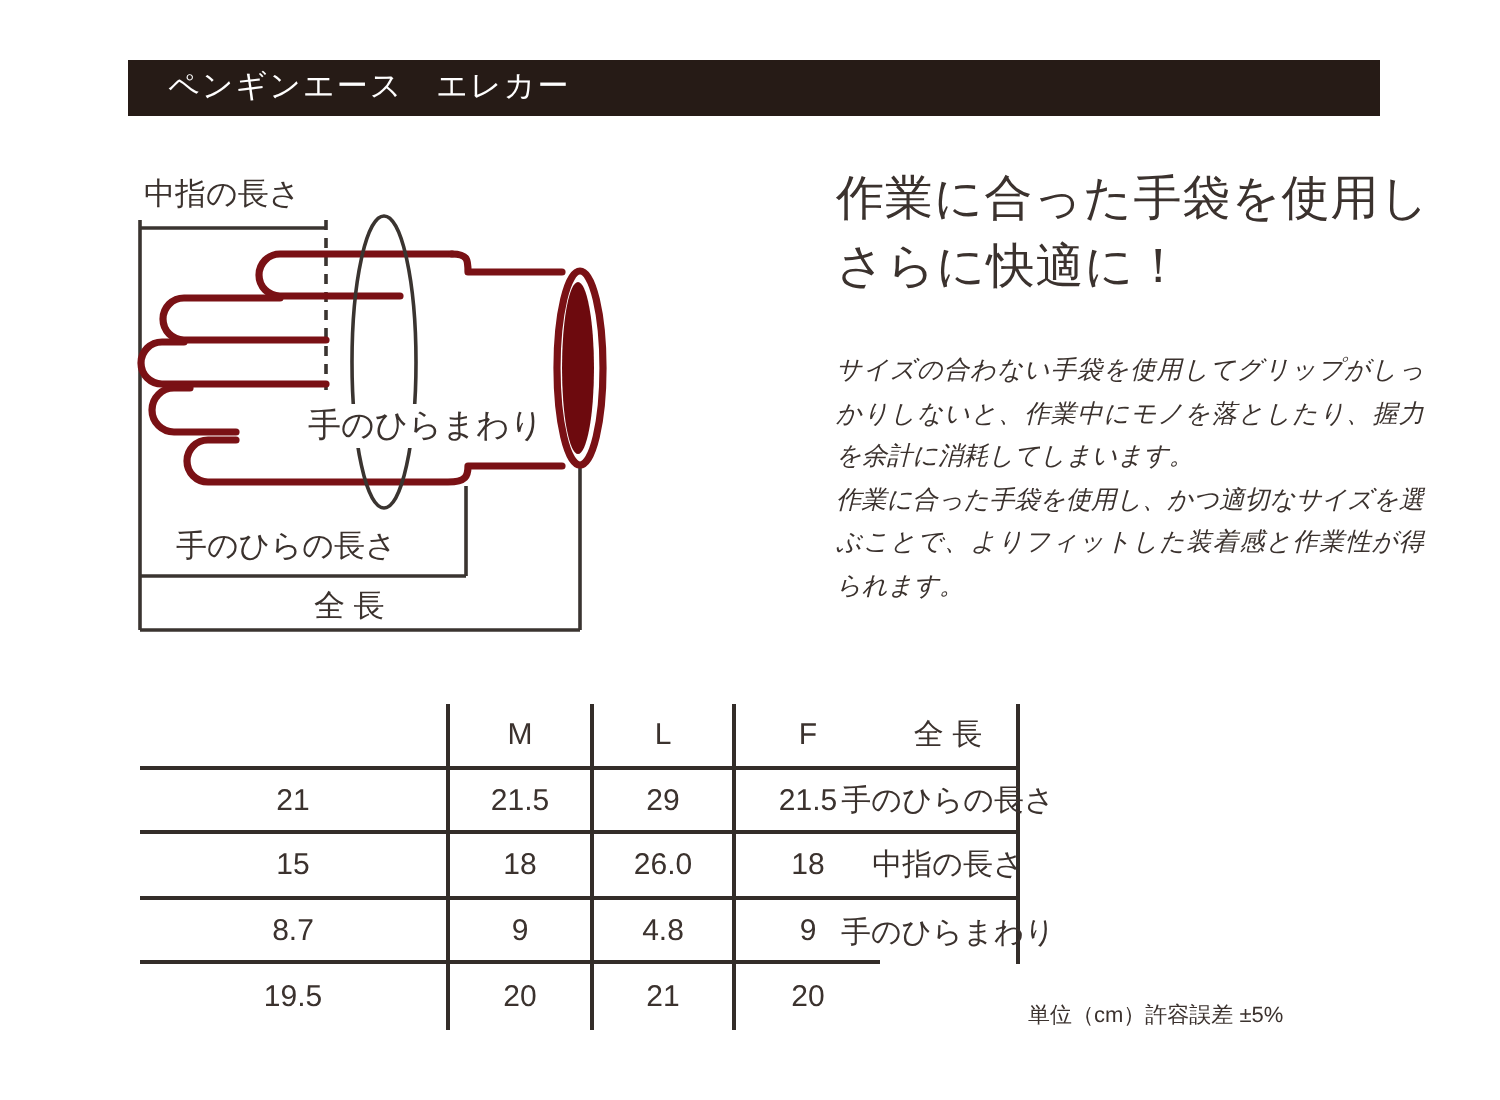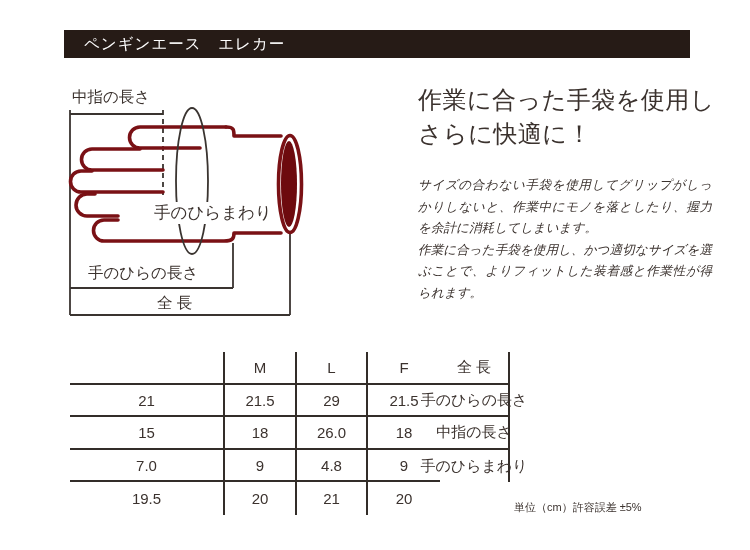--- a/index.html
+++ b/index.html
@@ -108,21 +108,21 @@
     <div class="cell v h">29</div>
     <div class="cell h">21.5</div>
 
     <div class="cell v h">手のひらの長さ</div>
     <div class="cell v h">15</div>
     <div class="cell v h">18</div>
     <div class="cell v h">26.0</div>
     <div class="cell h">18</div>
 
     <div class="cell v h">中指の長さ</div>
-    <div class="cell v h">7.0</div>
+    <div class="cell v h">8.7</div>
     <div class="cell v h">9</div>
     <div class="cell v h">4.8</div>
     <div class="cell h">9</div>
 
     <div class="cell v">手のひらまわり</div>
     <div class="cell v">19.5</div>
     <div class="cell v">20</div>
     <div class="cell v">21</div>
     <div class="cell">20</div>
   </div>

